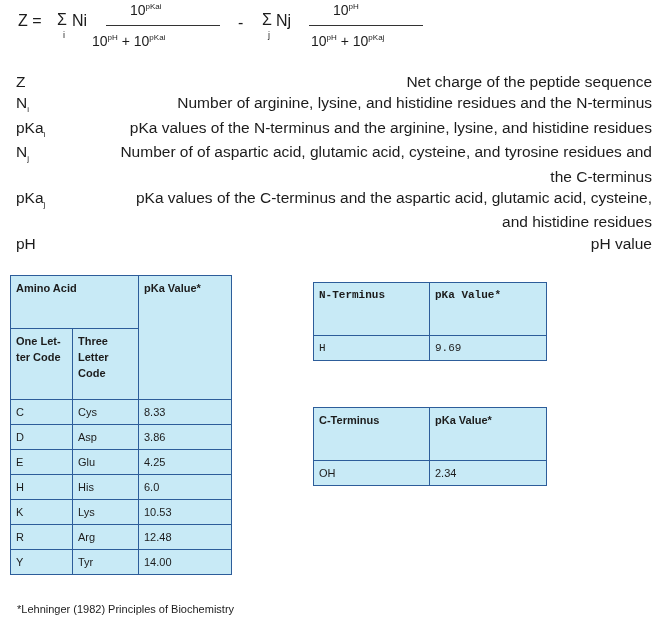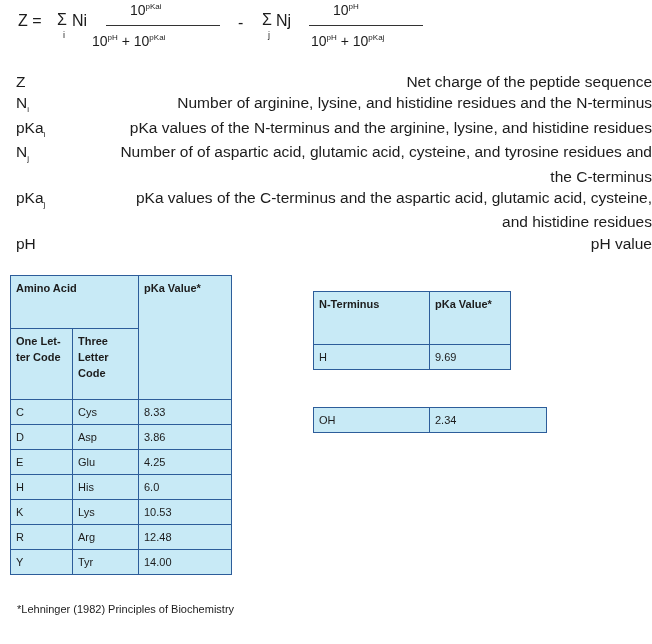--- a/index.html
+++ b/index.html
@@ -27,21 +27,21 @@
   table.t {
     position: absolute; border-collapse: collapse;
     font-size: 11px; background: #c8eaf6;
   }
   table.t td {
     border: 1.4px solid #2d5d9a; vertical-align: top;
     padding: 4px 5px; line-height: 16px;
   }
   table.t td.h { font-weight: bold; }
   #aa-table { left: 10px; top: 275px; width: 222px; }
-  #n-table { left: 313px; top: 291px; width: 198px; }
+  #n-table { left: 313px; top: 282px; width: 234px; font-family: Liberation Mono, monospace; }
   #c-table { left: 313px; top: 407px; width: 234px; }
 
   .footnote { position: absolute; left: 17px; top: 603px; font-size: 11px; }
 </style>
 </head>
 <body>
 
 <div class="formula">
   <span class="txt" style="left:18px;top:12px;">Z =</span>
   <span class="txt" style="left:57px;top:11px;">Σ</span>
@@ -166,20 +166,24 @@
   </tr>
 </tbody>
   </table>
 
 <table class="t" id="c-table">
   <colgroup>
       <col style="width:116px">
       <col>
     </colgroup>
   <tbody>
+      <tr>
+    <td class="h" style="height:44px;">C-Terminus</td>
+    <td class="h">pKa Value*</td>
+  </tr>
   <tr>
     <td>OH</td>
     <td>2.34</td>
   </tr>
 </tbody>
   </table>
 
 <div class="footnote">*Lehninger (1982) Principles of Biochemistry</div>
 
 </body></html>

